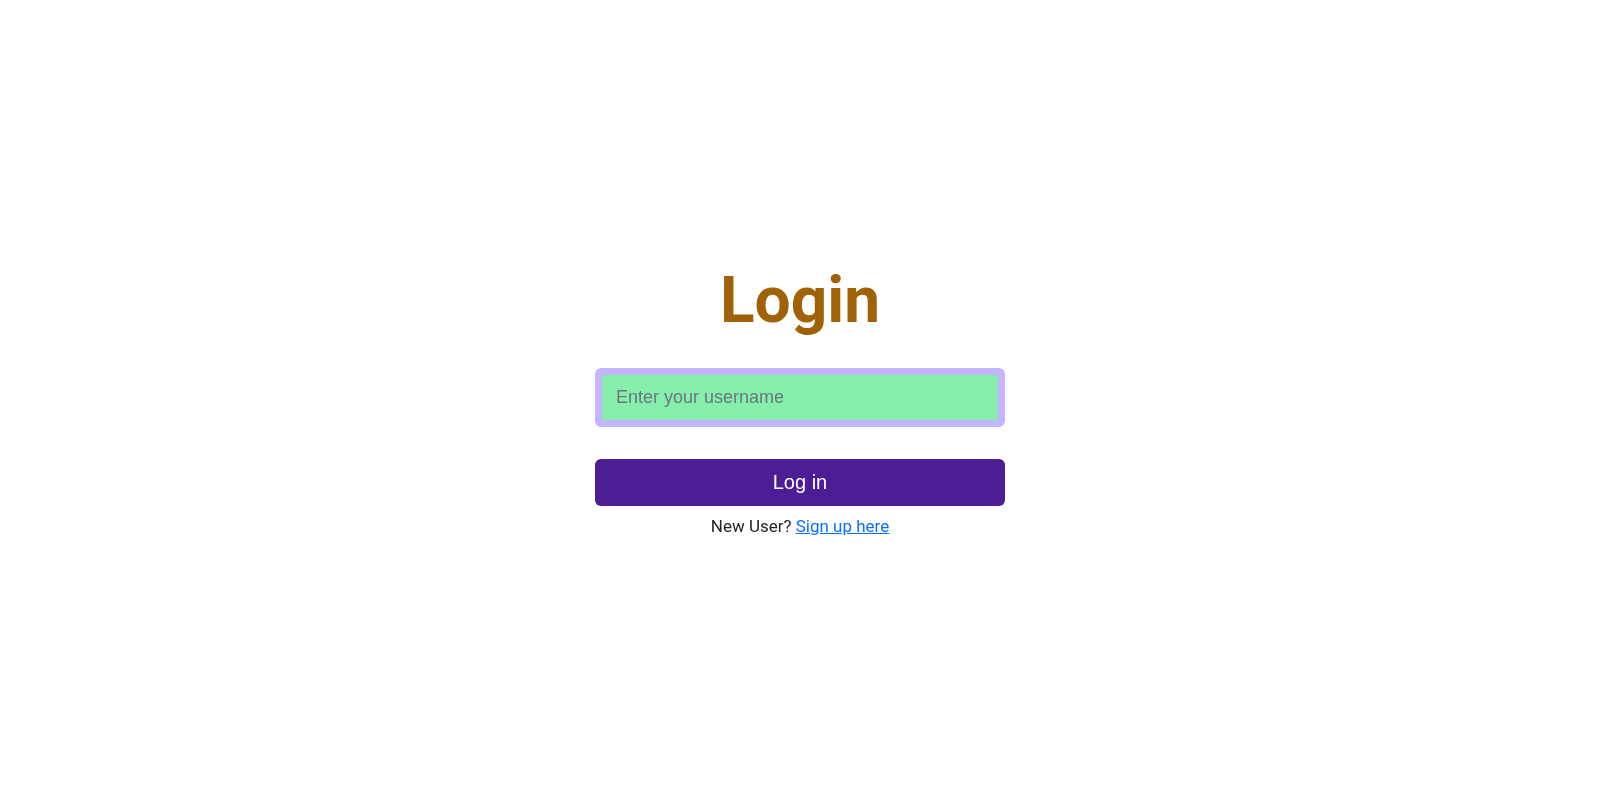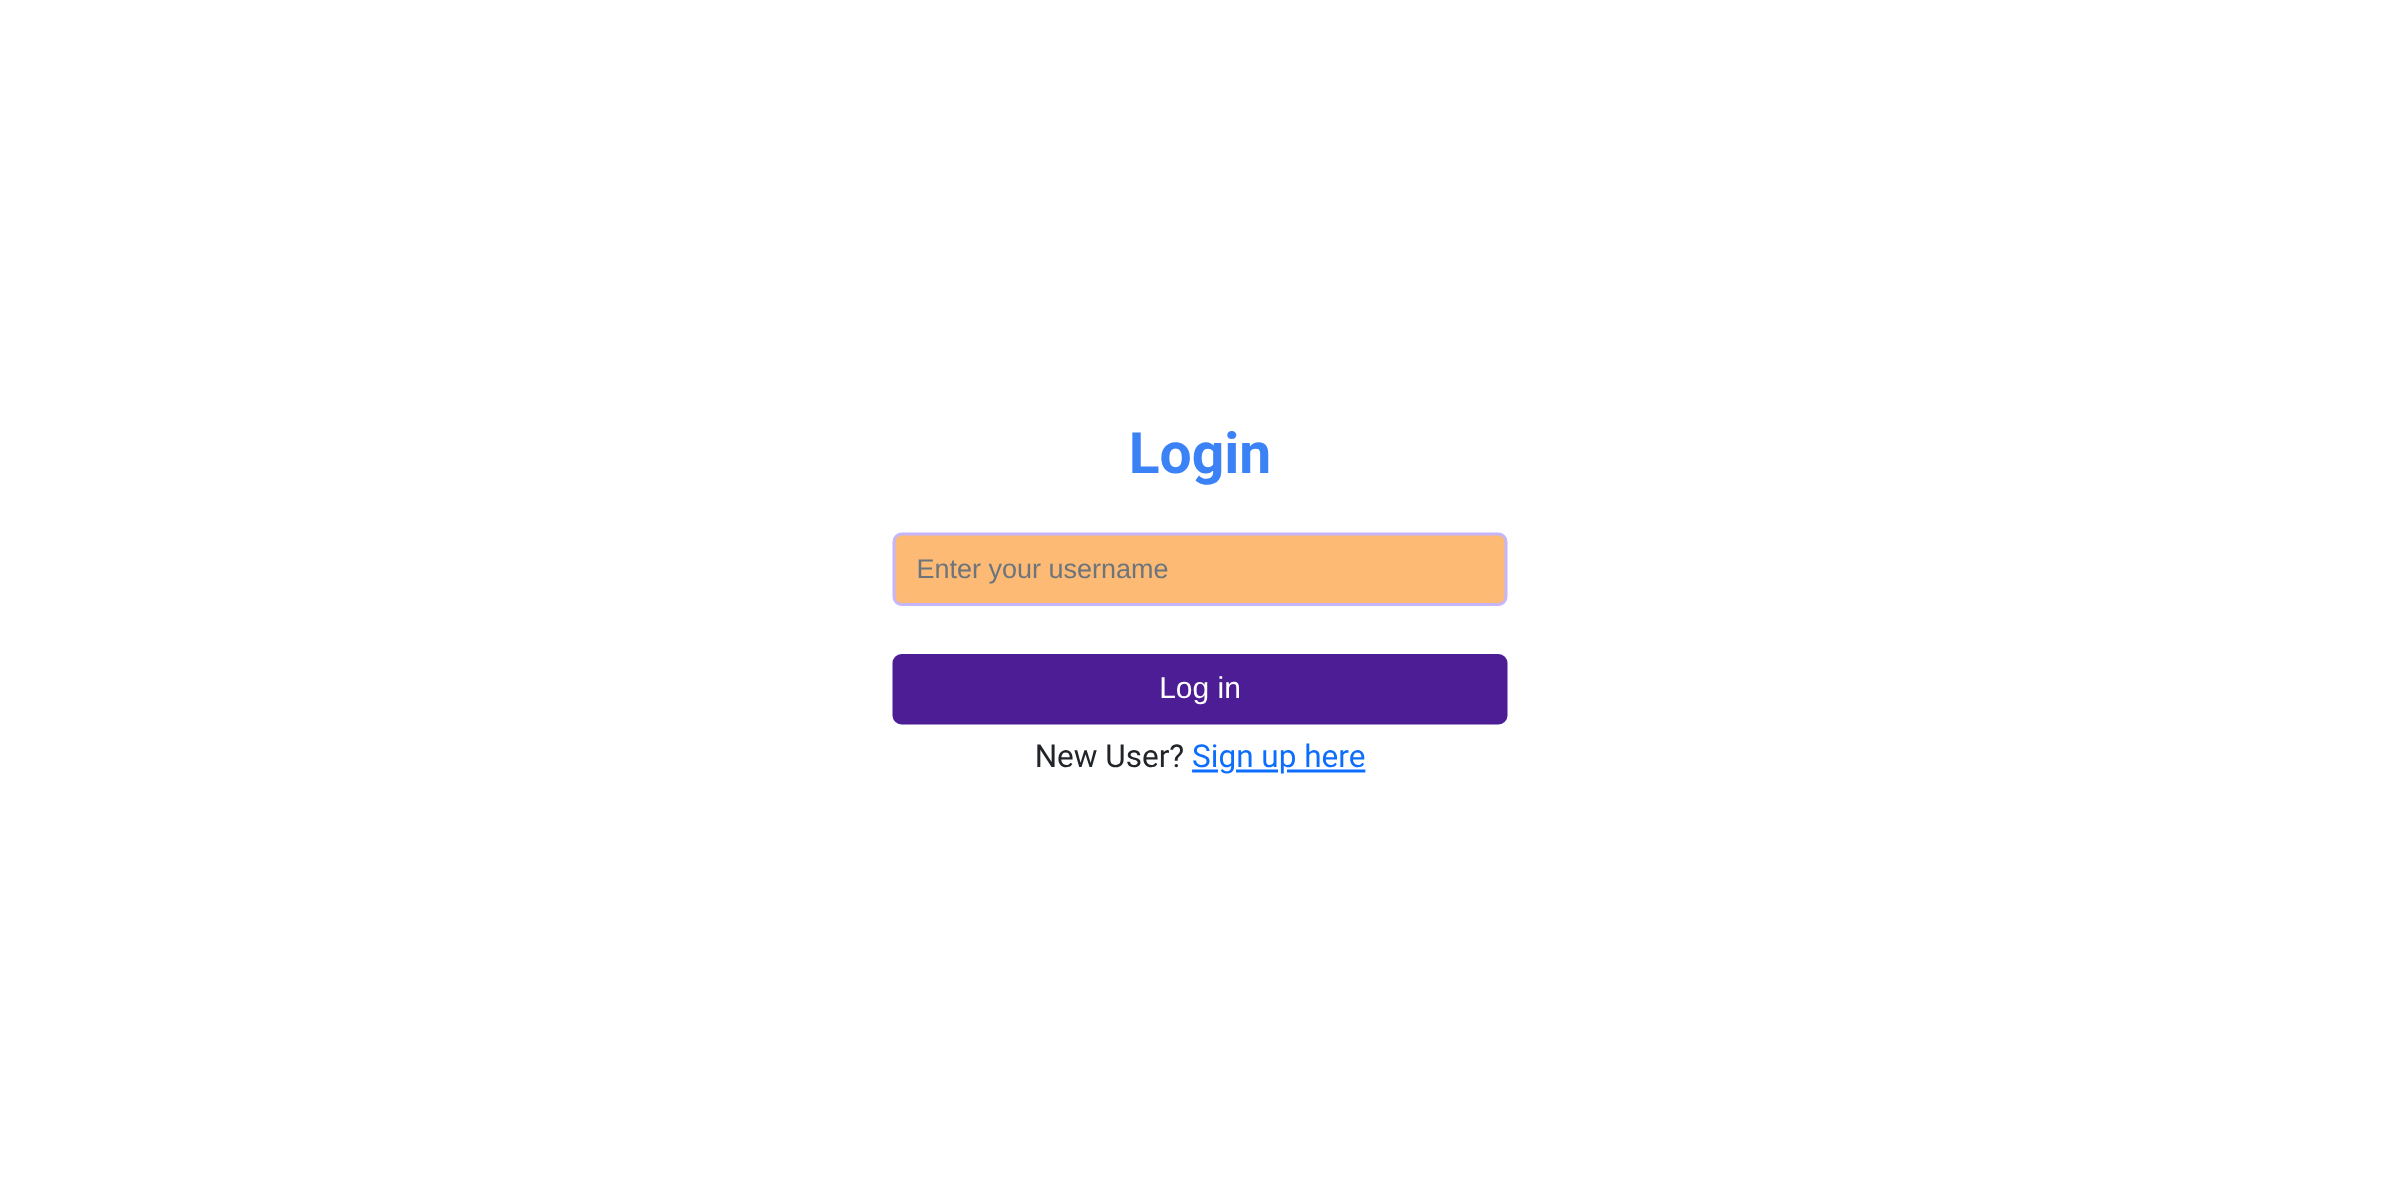--- a/index.html
+++ b/index.html
@@ -15,53 +15,53 @@
       display: flex;
       justify-content: center;
       align-items: center;
       color: #212529;
     }
     .login-container {
       width: 410px;
       text-align: center;
     }
     .login-title {
-      font-size: 38px;
+      font-size: 64px;
       font-weight: 700;
-      color: #3b82f6;
+      color: #a16207;
       margin-bottom: 30px;
     }
     .username-input {
       width: 100%;
       padding: 12px 14px;
       font-size: 18px;
-      border: 2px solid #c4b5fd;
+      border: 7px solid #c4b5fd;
       border-radius: 6px;
       color: #495057;
-      background: #fdba74;
+      background: #86efac;
       outline: none;
       display: block;
     }
     .username-input::placeholder {
       color: #6c757d;
     }
     .login-button {
       width: 100%;
       padding: 12px 0;
       margin-top: 32px;
       font-size: 20px;
       color: #ffffff;
       background: #4c1d95;
       border: none;
       border-radius: 6px;
       cursor: pointer;
     }
     .signup-row {
       margin-top: 10px;
-      font-size: 21px;
+      font-size: 17px;
       color: #212529;
     }
     .signup-link {
       color: #0d6efd;
       text-decoration: underline;
       cursor: pointer;
     }
   </style>
 </head>
 <body>

